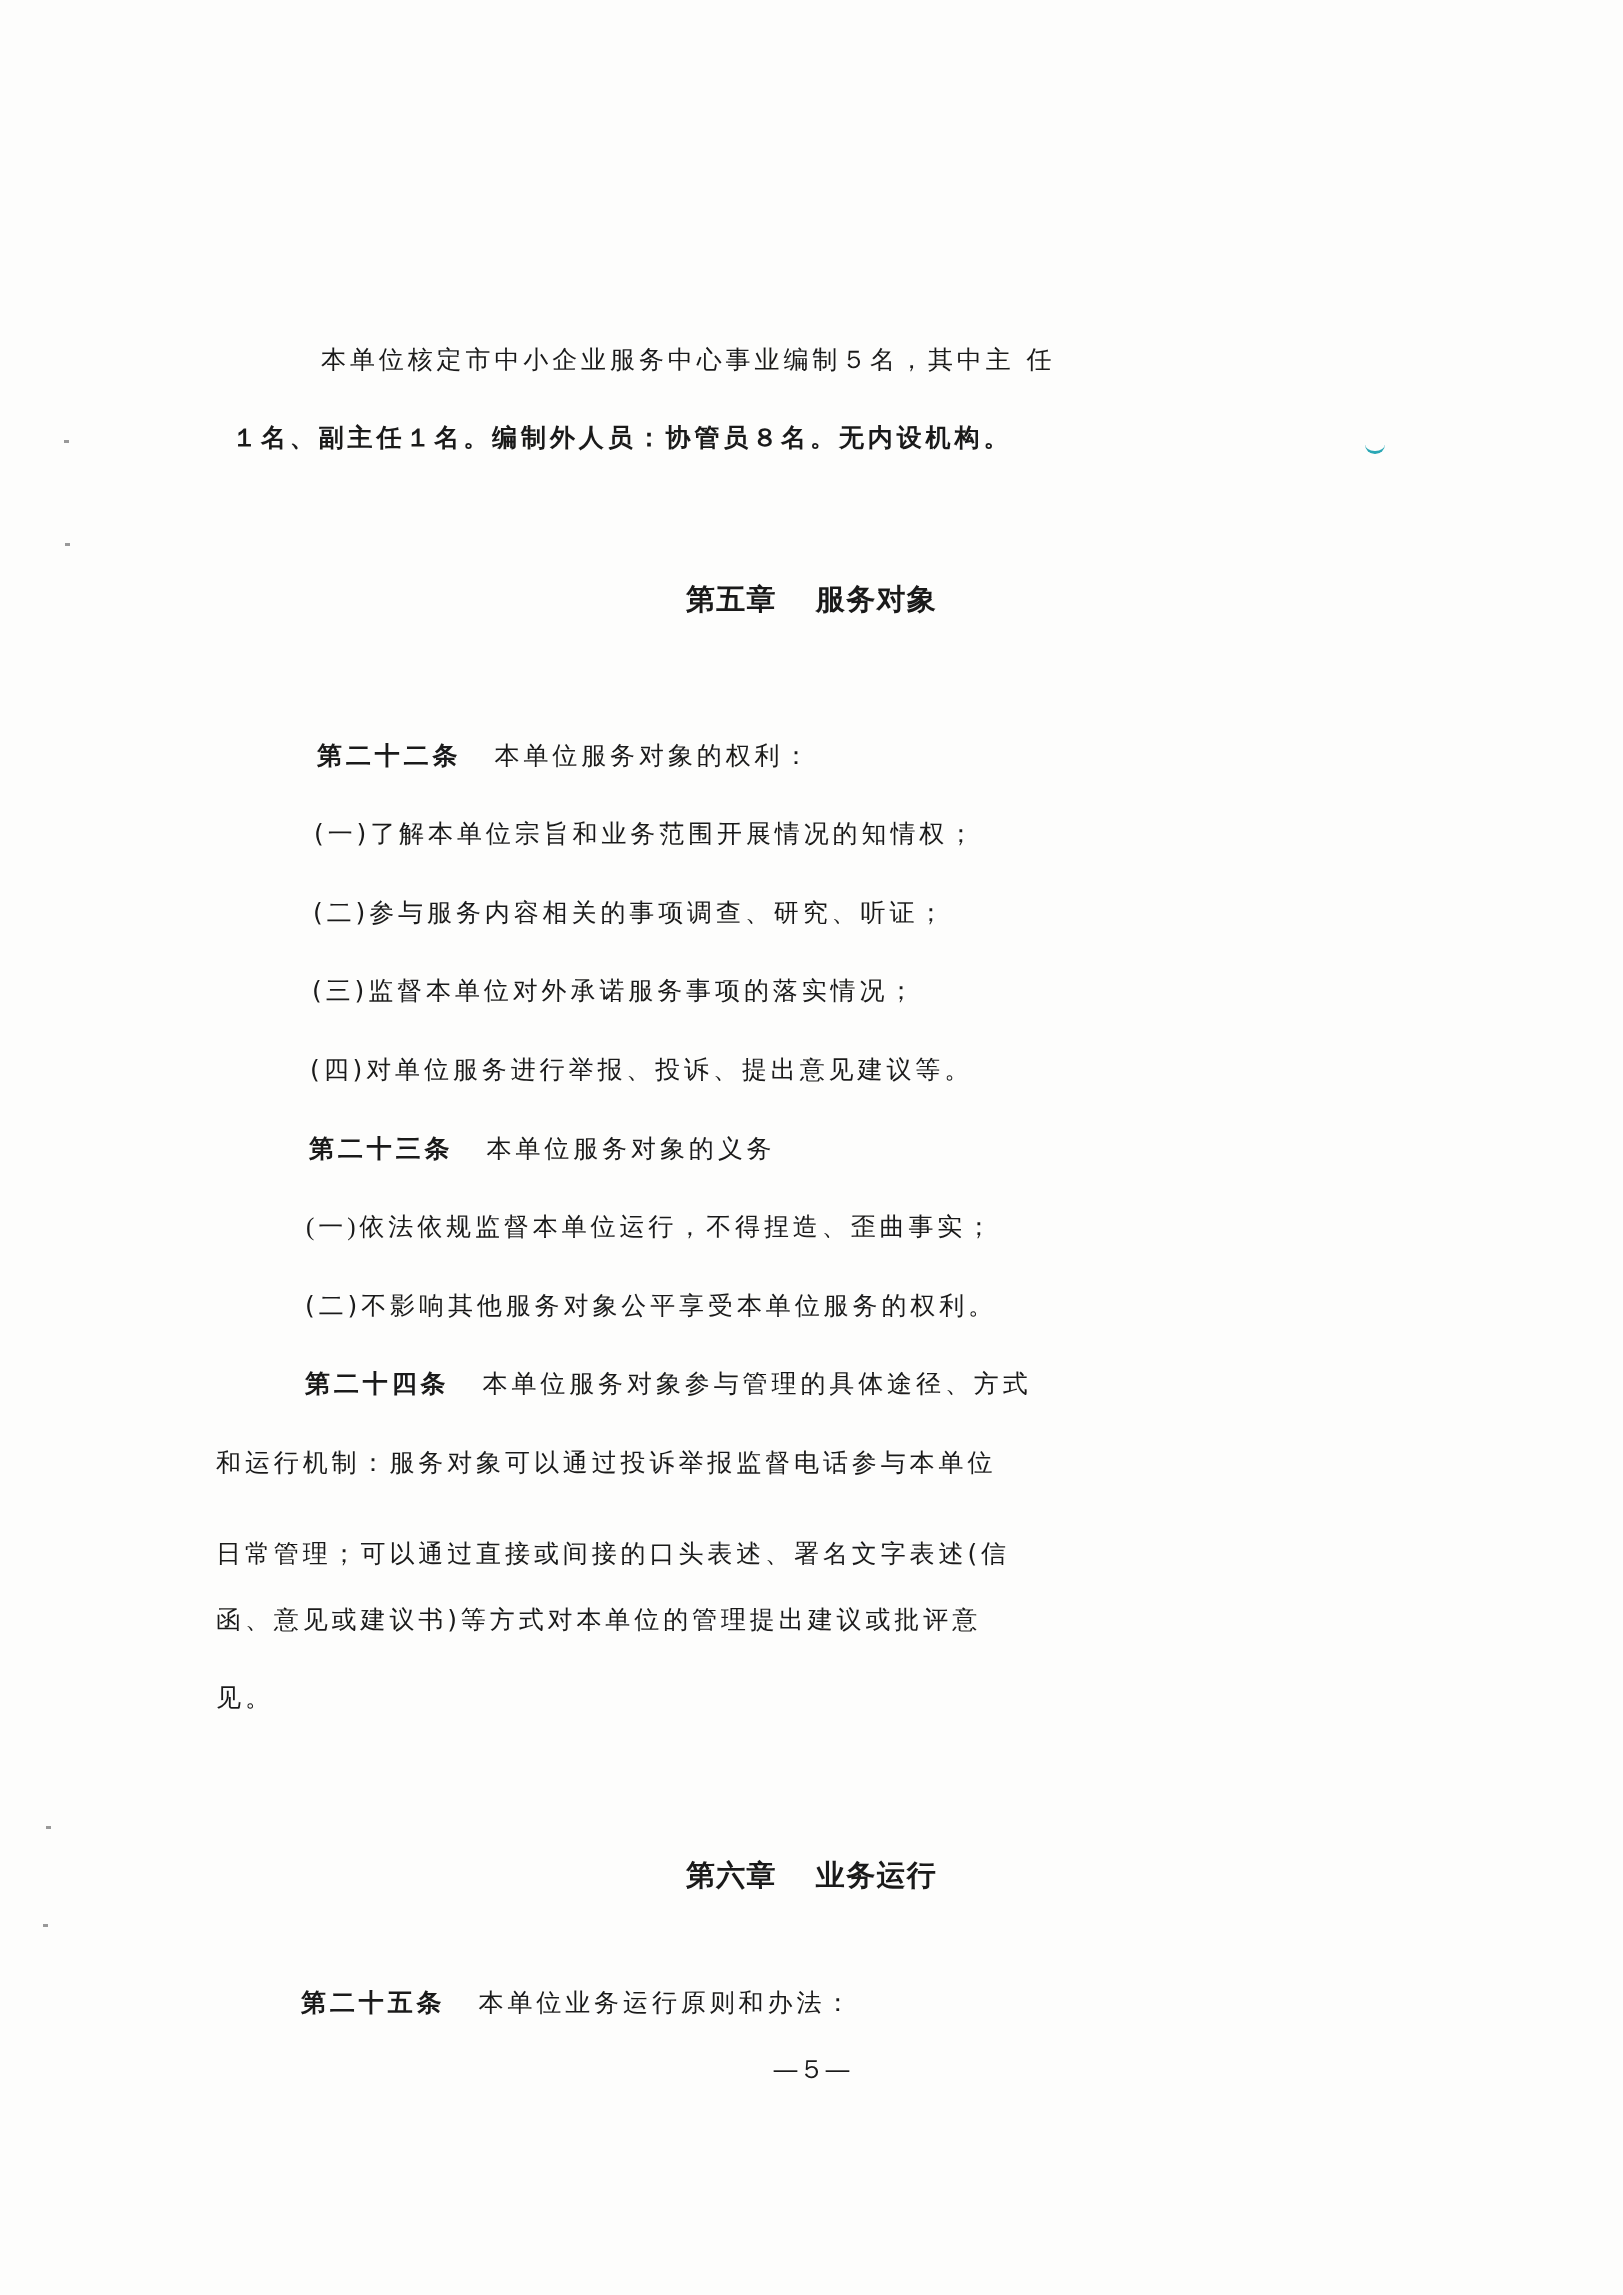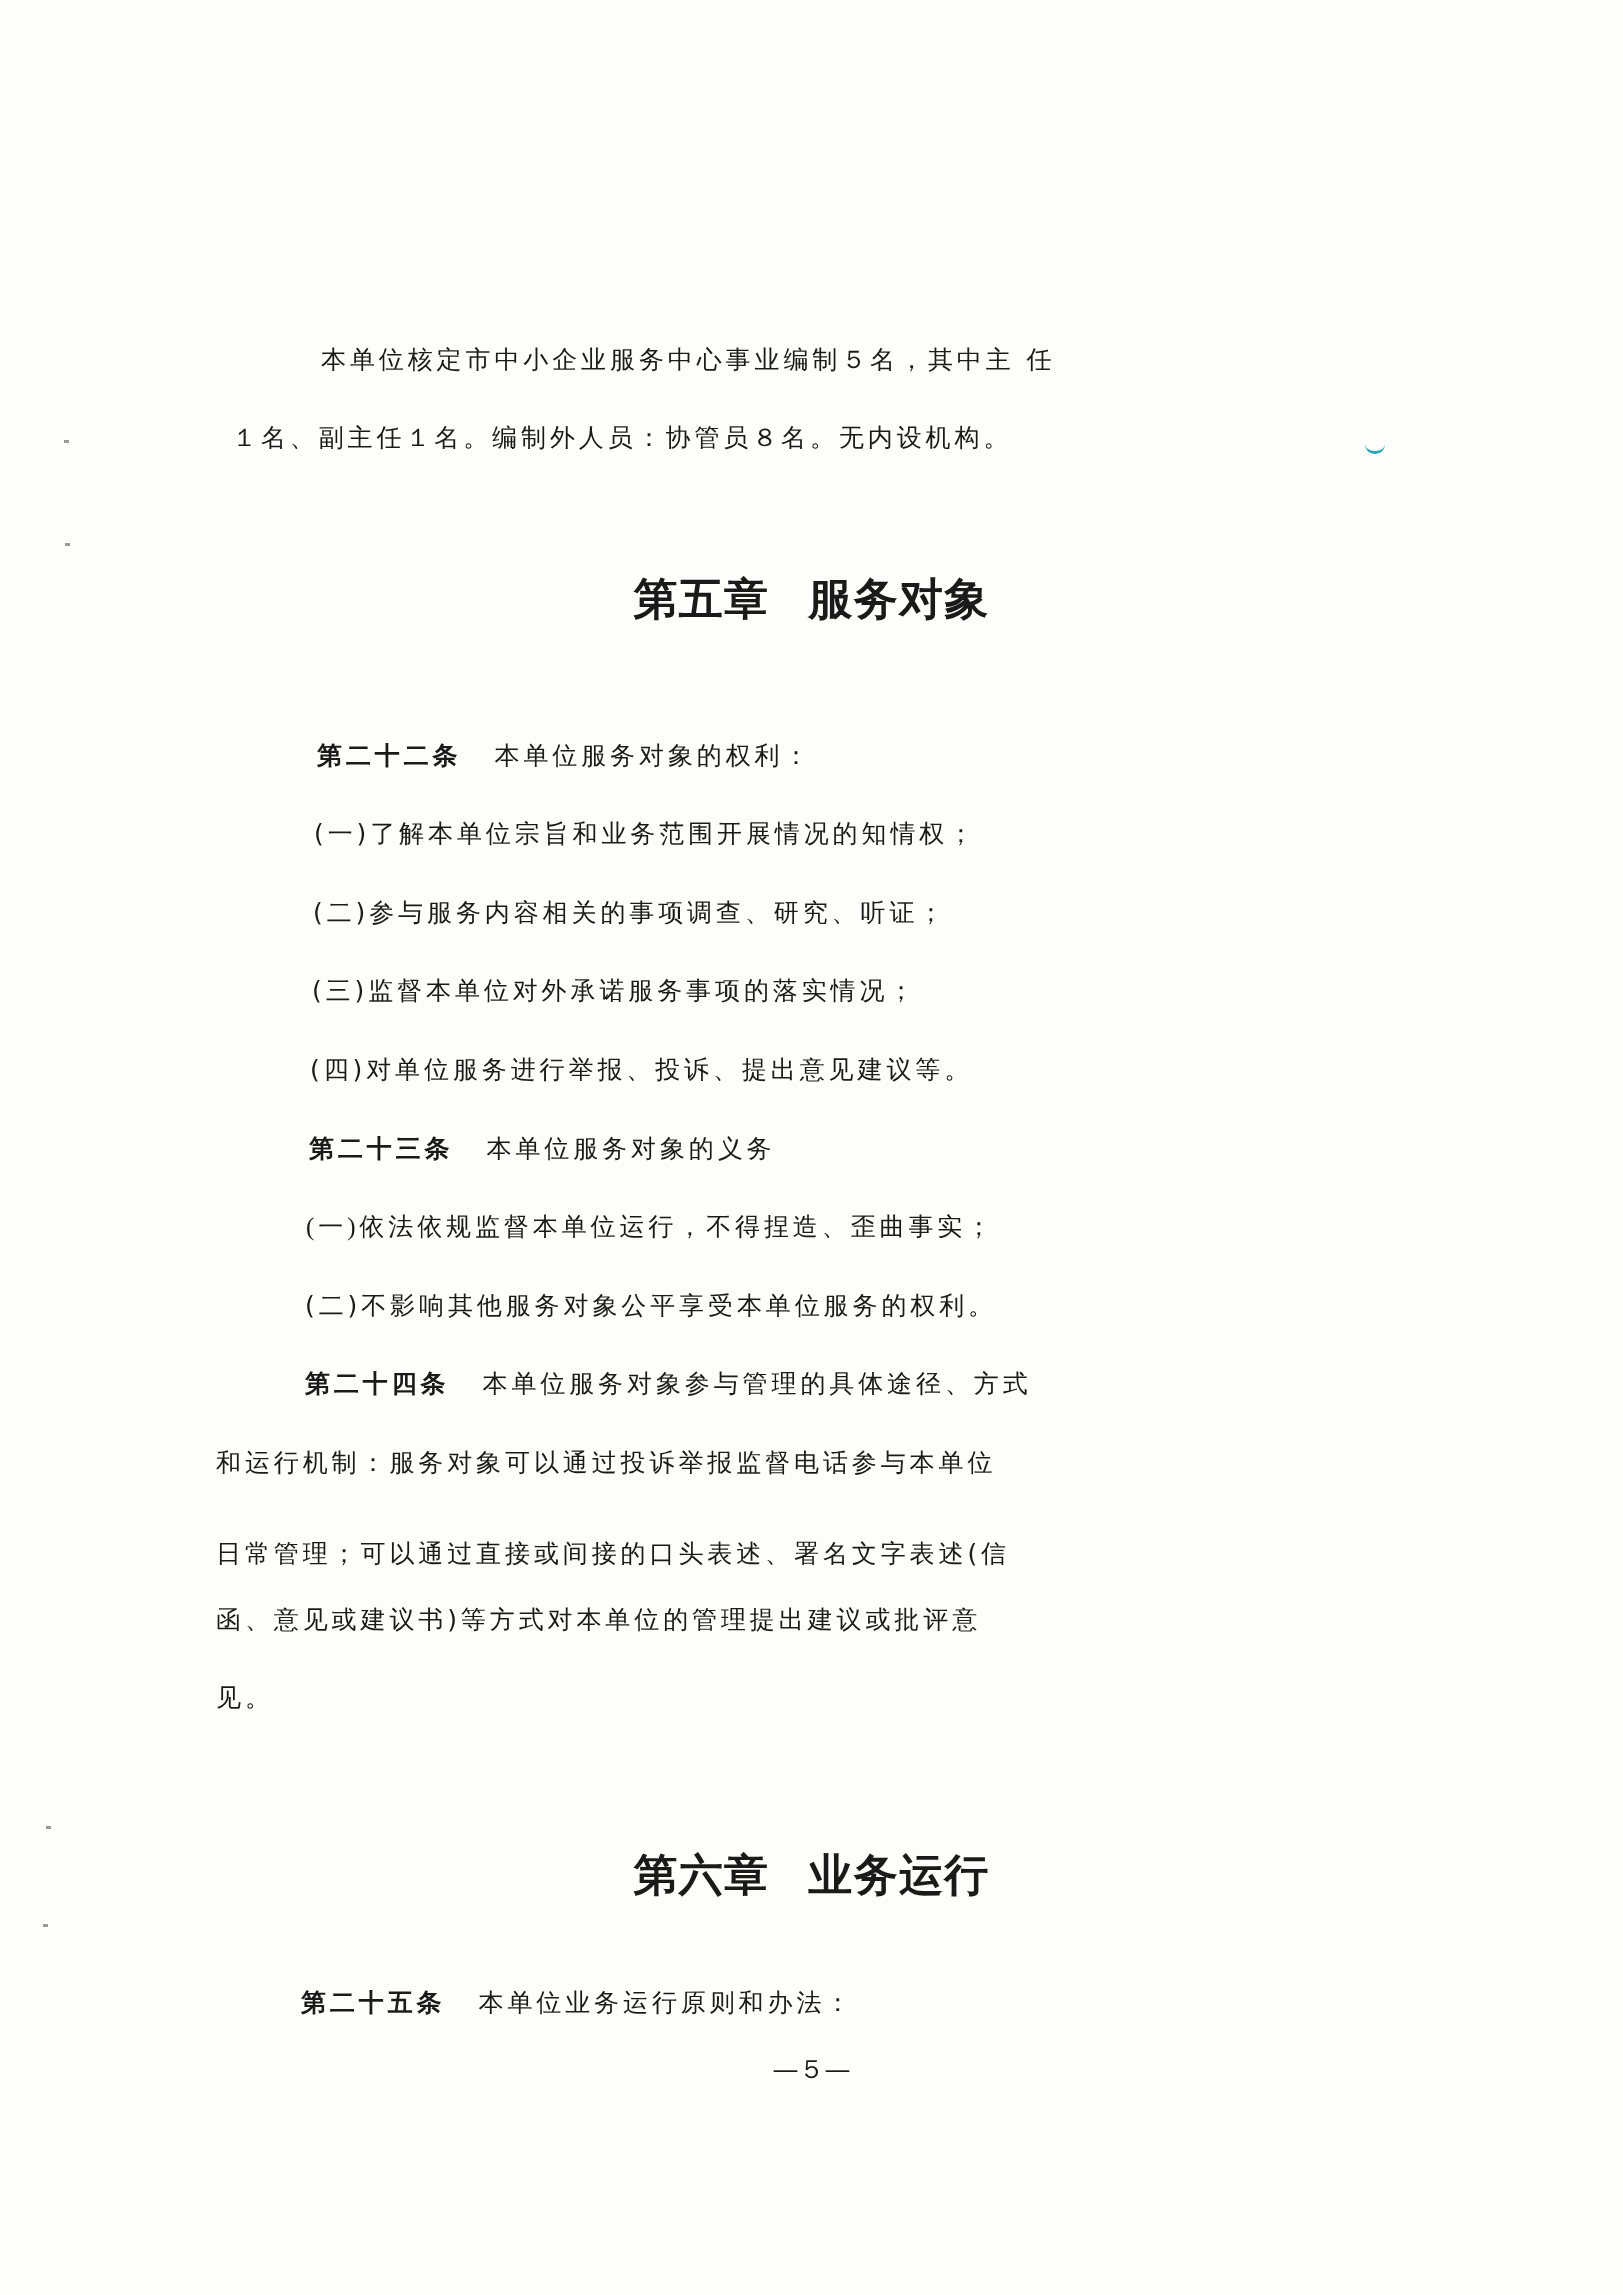--- a/index.html
+++ b/index.html
@@ -1,33 +1,33 @@
 <!DOCTYPE html>
 <html style="font-size:10.5px"><head>
 <meta charset="utf-8">
 <style>
   html, body { margin:0; padding:0; }
   body { width:1623px; height:2295px; background:#fdfdfc; position:relative; overflow:hidden;
          font-family:"DejaVu Sans", "Liberation Sans", sans-serif; color:#1a1a1a; }
   .line { position:absolute; font-size:25px; line-height:52px; white-space:nowrap; letter-spacing:3.9px; }
-  .heading { position:absolute; left:0; width:1623px; text-align:center; font-size:44px; line-height:52px; font-weight:bold; letter-spacing:1.3px; }
+  .heading { position:absolute; left:0; width:1623px; text-align:center; font-size:29px; line-height:52px; font-weight:bold; letter-spacing:1.3px; }
   .heading .gap { display:inline-block; width:39px; }
   .art { font-weight:bold; }
   .artgap { display:inline-block; width:33px; }
   .pagenum { position:absolute; left:0; width:1623px; text-align:center; font-family:"DejaVu Serif", serif; font-size:26px; top:2052px; }
   .mark { position:absolute; width:19.6px; height:6.5px; border-bottom:3.3px solid #2aa7b5; border-radius:0 0 9.8px 9.8px; }
   .speck { position:absolute; width:5.2px; height:2.6px; background:#999; }
 </style>
 </head>
 <body>
 
 <div>
 
   <div class="line" style="left:321px; top:334px;">本单位核定市中小企业服务中心事业编制５名，其中主 任</div>
-  <div class="line" style="left:232px; top:412px;">１名、副主任１名。编制外人员：协管员８名。无内设机构。</div>
+  <div class="line" style="left:232px; top:412px;font-weight:bold;">１名、副主任１名。编制外人员：协管员８名。无内设机构。</div>
   <div class="mark" style="left:1365px; top:444px;"></div>
 
   <div class="heading" style="top:573px;">
     <span>第五章</span><span class="gap"></span><span>服务对象</span>
   </div>
 
   <div class="line" style="left:317px; top:730px;">
     <span class="art">第二十二条</span><span class="artgap"></span><span>本单位服务对象的权利：</span>
   </div>
   <div class="line" style="left:314px; top:808px;">(一)了解本单位宗旨和业务范围开展情况的知情权；</div>

